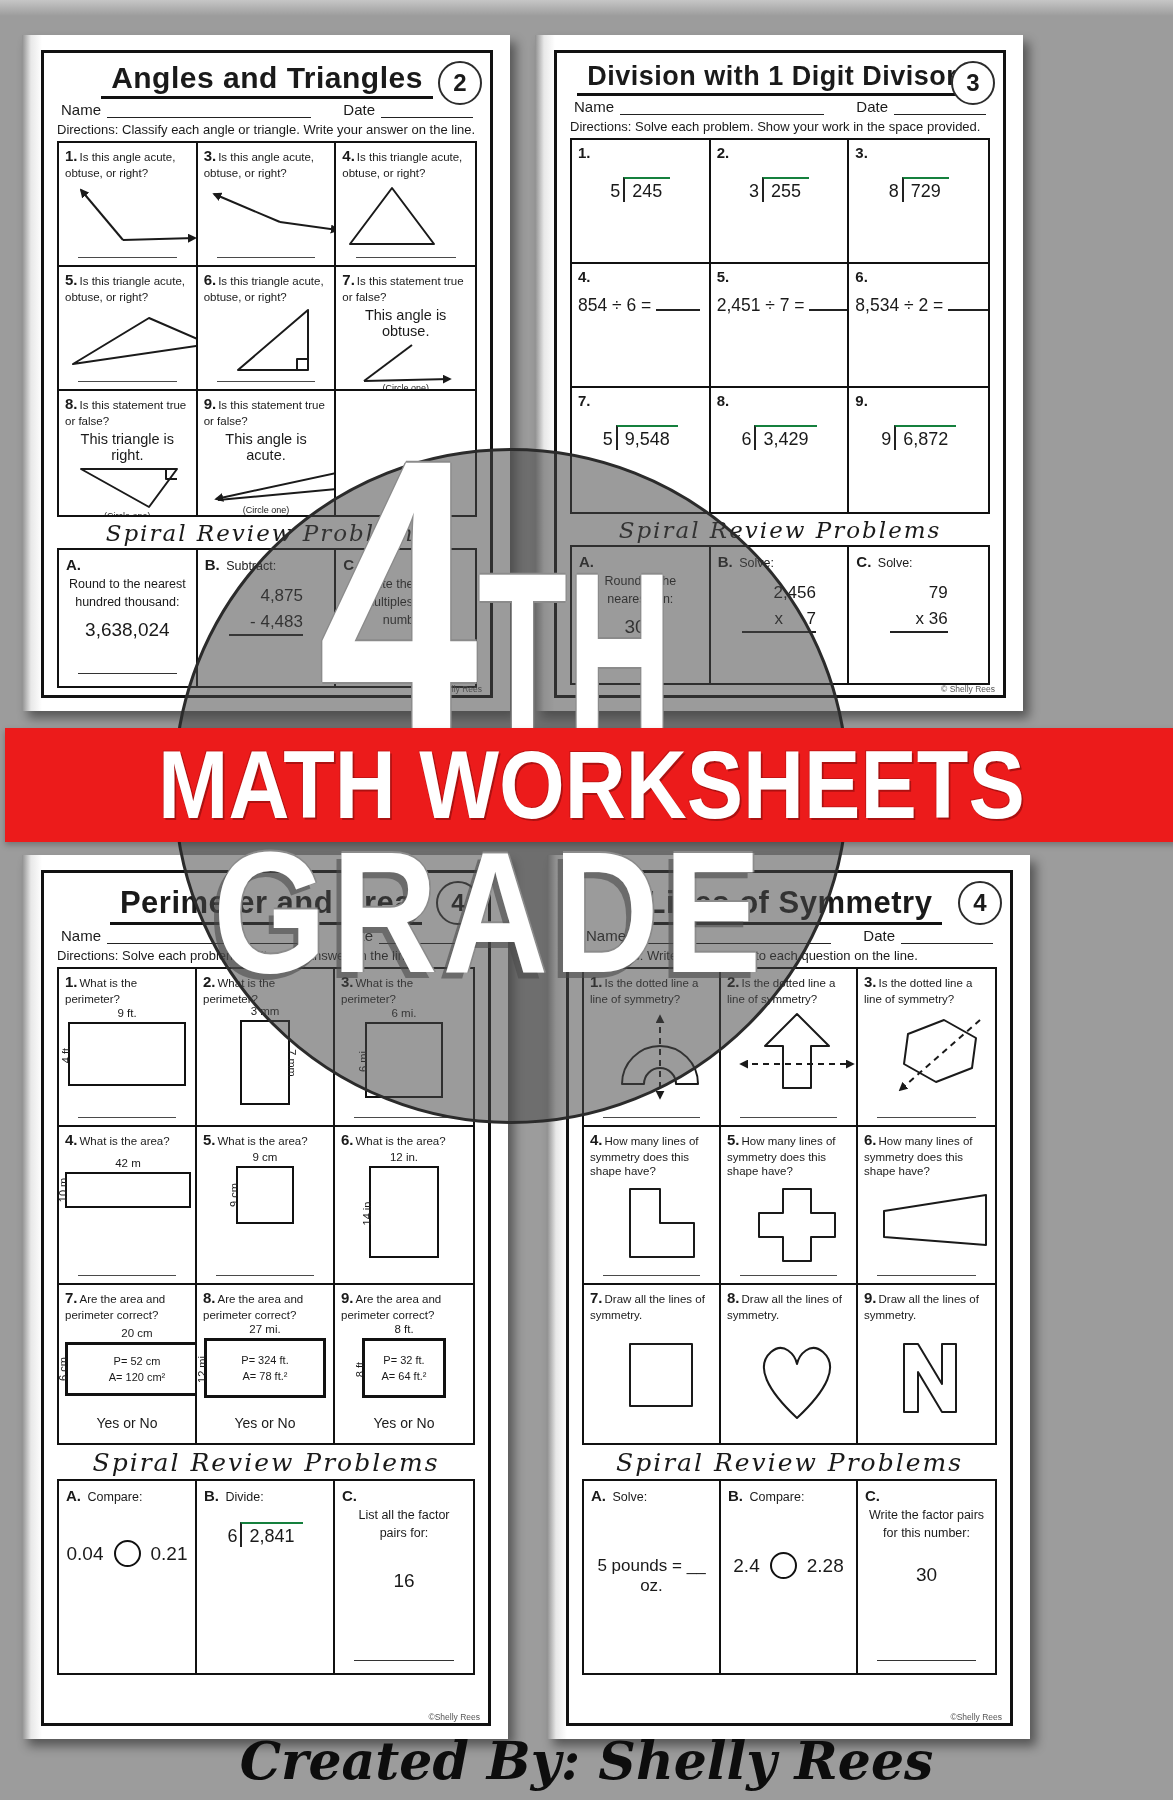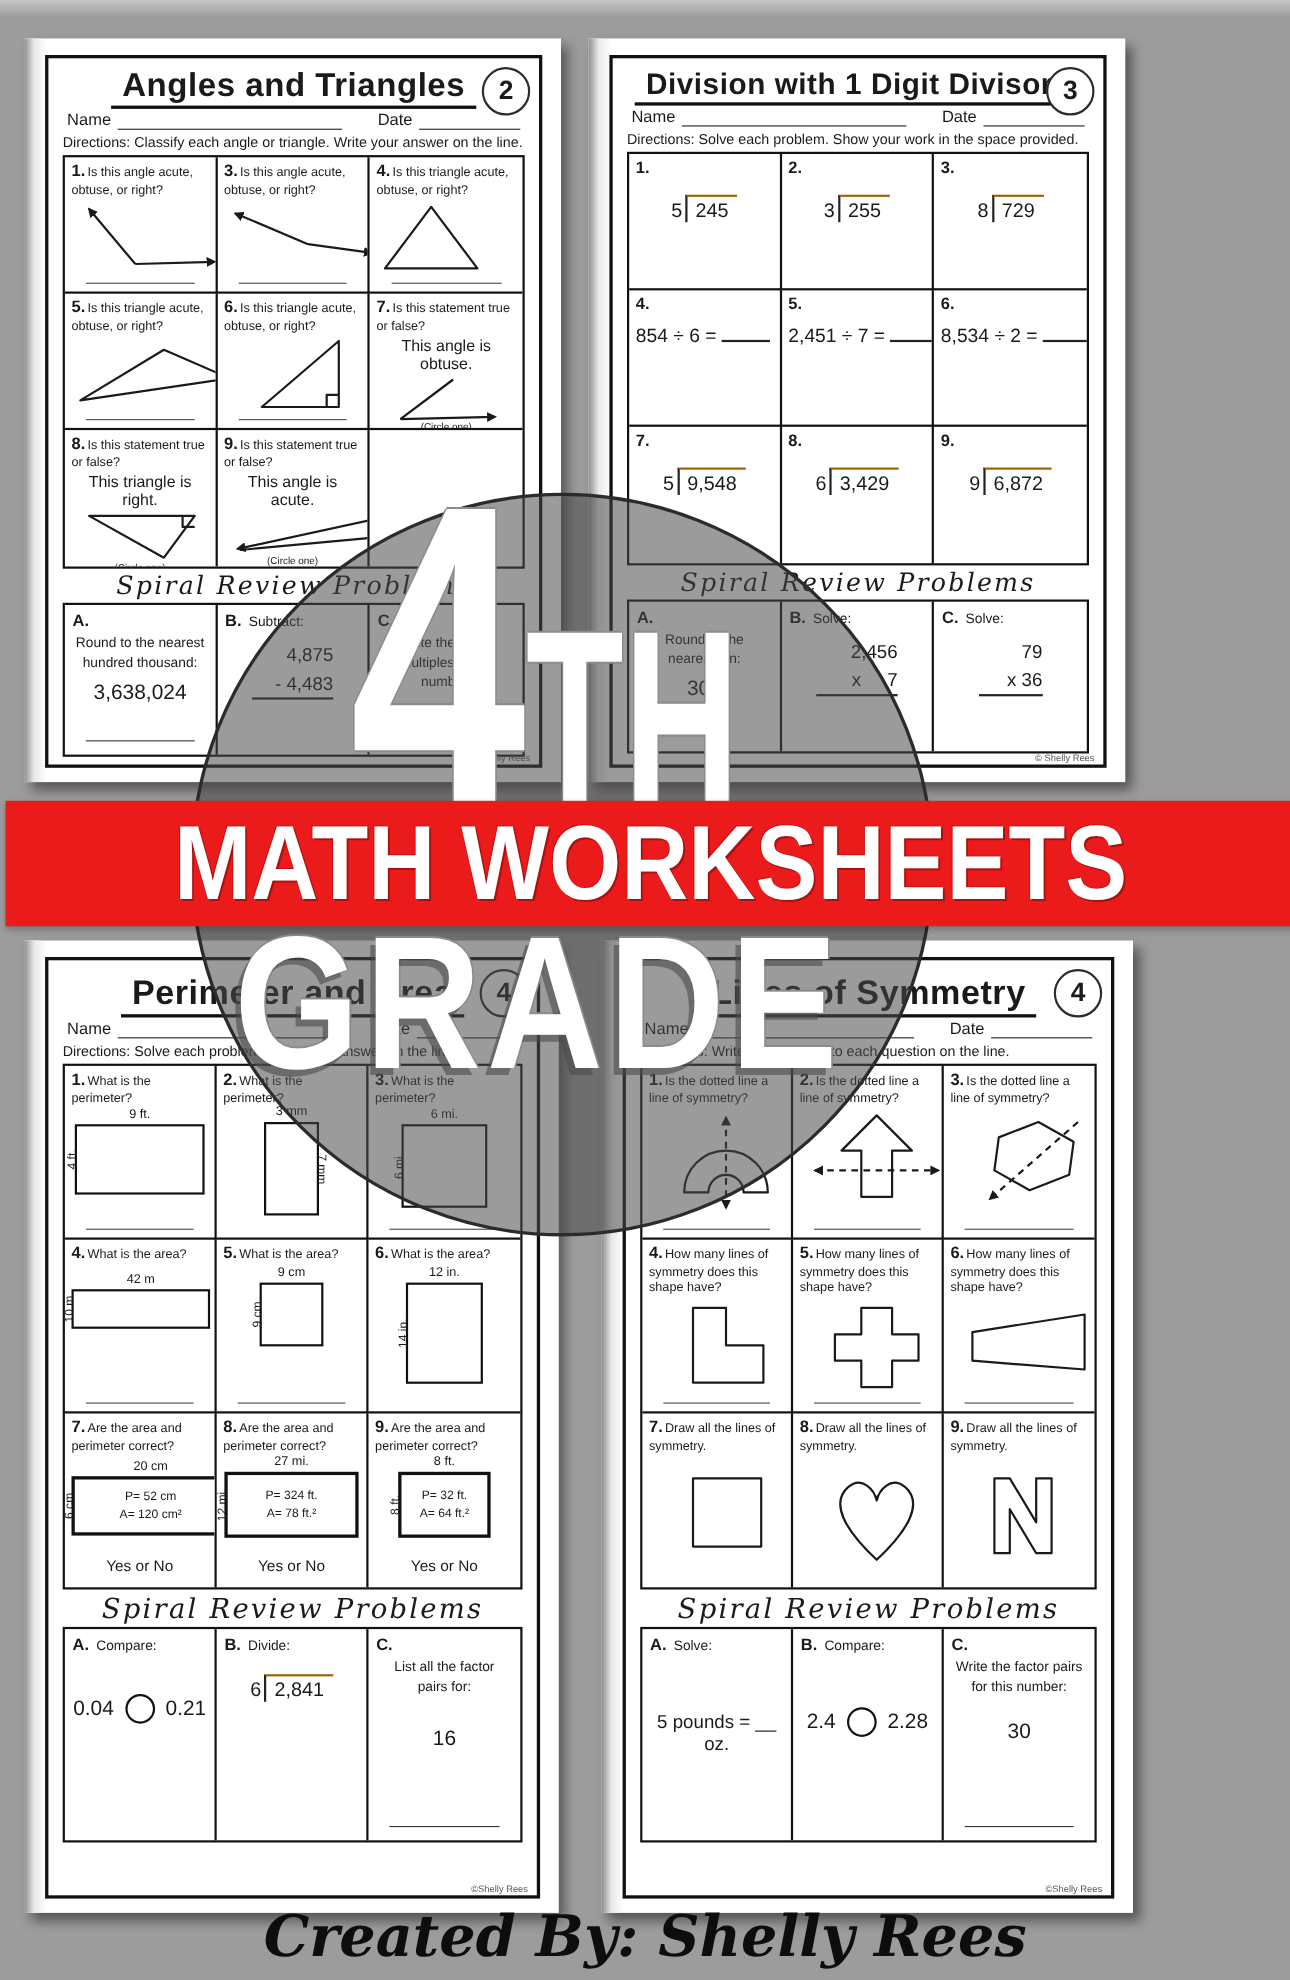--- a/index.html
+++ b/index.html
@@ -38,21 +38,21 @@
   .qnum{font-size:15px;font-weight:bold;margin-right:2px;}
   .fig{margin:2px auto 0;display:block;}
   .ans{position:absolute;bottom:7px;left:14%;width:72%;border-bottom:1.6px solid #4a4a4a;}
   .stmt{text-align:center;font-size:14.5px;margin-top:3px;}
   .circle-one{text-align:center;font-size:9px;margin-top:auto;}
   .tf{text-align:center;font-size:14.5px;letter-spacing:.4px;margin-bottom:2px;}
   .yn{text-align:center;font-size:14px;margin-top:auto;margin-bottom:8px;}
 
   
   .dprob{text-align:center;font-size:18px;margin-top:16px;}
-  .dividend{display:inline-block;border-top:2px solid #a16207;border-left:2px solid #222;padding:2px 8px 0 7px;margin-left:3px;}
+  .dividend{display:inline-block;border-top:2px solid #15803d;border-left:2px solid #222;padding:2px 8px 0 7px;margin-left:3px;}
   .deq{font-size:17.5px;margin-top:10px;white-space:nowrap;}
   .blank{display:inline-block;width:44px;border-bottom:2px solid #222;height:14px;}
 
   
   .rfig{position:relative;margin:16px auto 16px;}
   .rf-box{width:100%;height:100%;border:2.5px solid #111;background:#fff;display:flex;flex-direction:column;align-items:center;justify-content:center;font-size:11px;line-height:1.5;}
   .rfig.thick .rf-box{border-width:3px;}
   .rf-top{position:absolute;top:-15px;left:0;right:0;text-align:center;font-size:11.5px;}
   .rf-side{position:absolute;left:-32px;top:50%;width:60px;text-align:center;transform:translate(0,-50%) rotate(-90deg);font-size:11px;}
   .rf-side.right{left:auto;right:-32px;transform:translate(0,-50%) rotate(90deg);}

